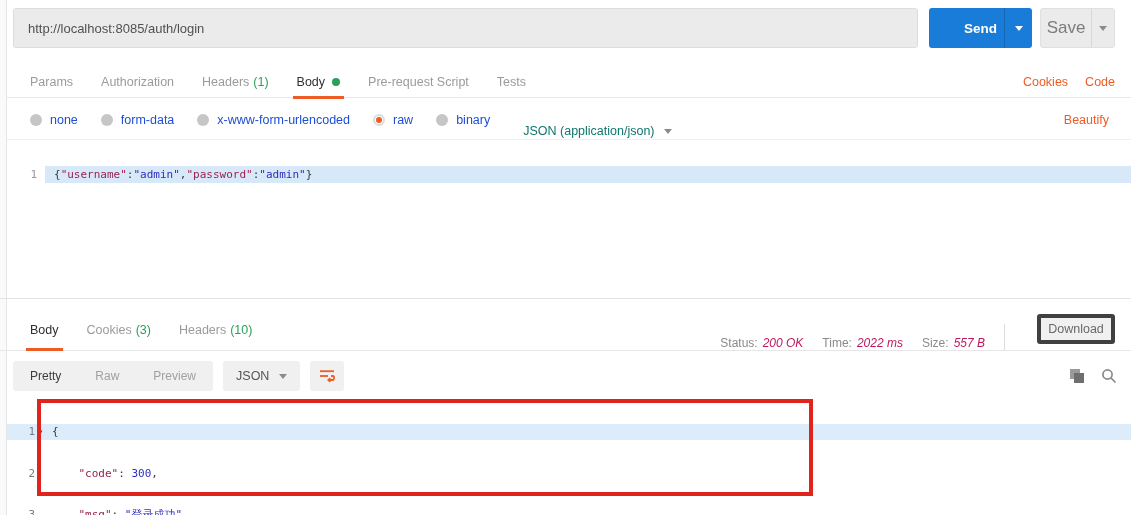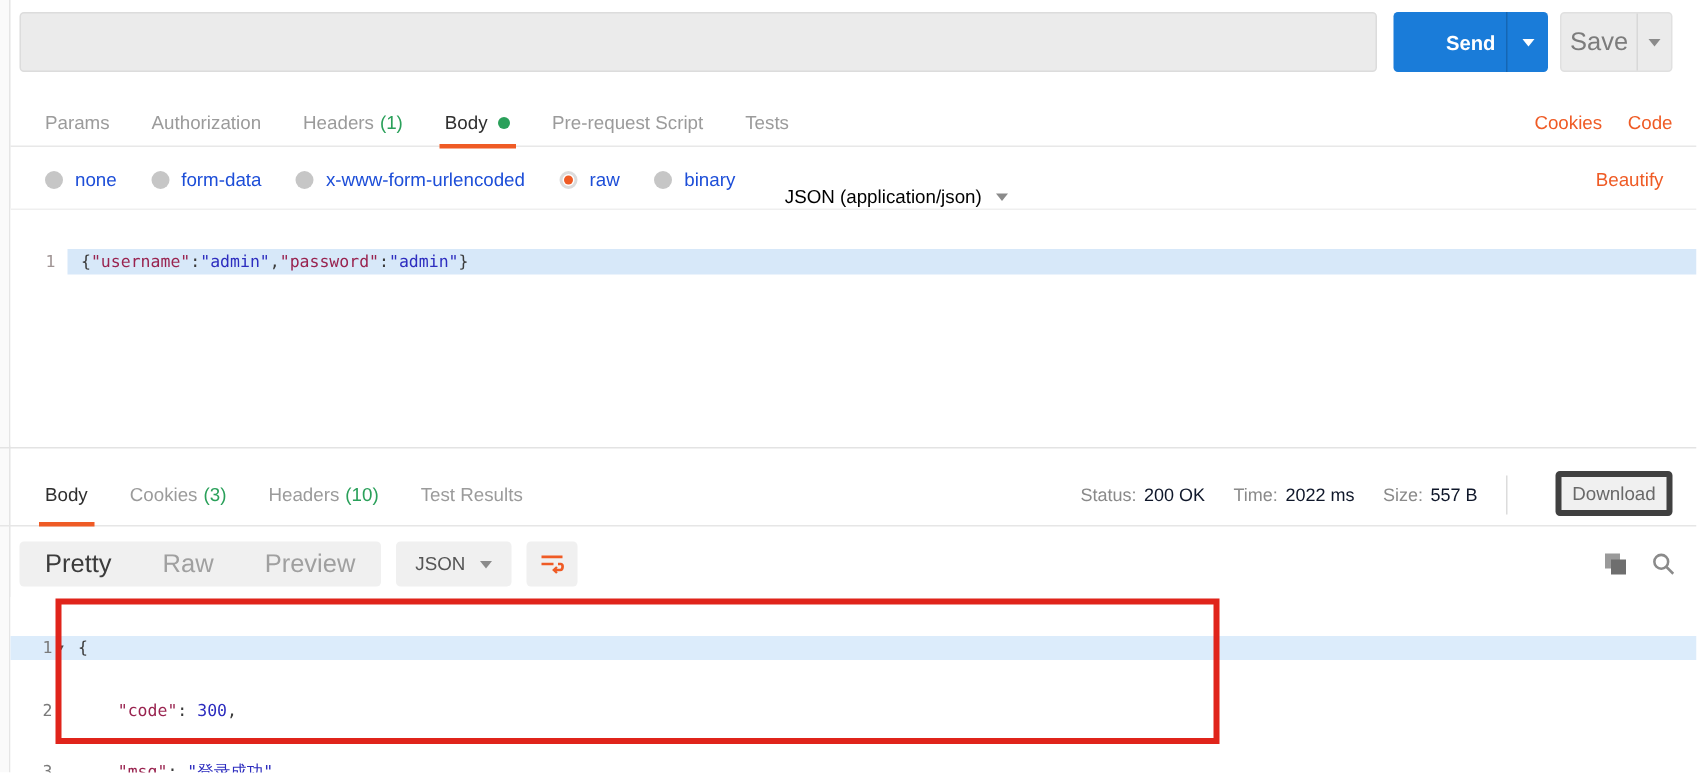--- a/index.html
+++ b/index.html
@@ -39,51 +39,51 @@
   .orange-link { font-size:12.5px; color:#ef5b25; cursor:pointer; }
 
   
   #body-type-row { left:30px; top:104px; height:32px; display:flex; align-items:center; gap:23px; }
   .radio-opt { display:flex; align-items:center; gap:8px; cursor:pointer; }
   .radio { width:12px; height:12px; border-radius:50%; background:#c6c6c6; }
   .radio.sel { background:#fff; border:2px solid #dcdcdc; position:relative; }
   .radio.sel::after { content:""; position:absolute; left:1px; top:1px; width:6px; height:6px; border-radius:50%; background:#ef5b25; }
   .radio-opt span { font-size:12.5px; color:#1d4ed8; }
   #content-type { display:flex; align-items:center; gap:9px; margin-left:10px; cursor:pointer; }
-  #content-type span { font-size:12.5px; color:#000000;margin-top:22px; }
+  #content-type span { font-size:12.5px; color:#0f766e;margin-top:22px; }
   #beautify { right:22px; top:104px; height:32px; display:flex; align-items:center; }
 
   
   .code { font-family:"DejaVu Sans Mono", monospace; font-size:11px; white-space:pre; }
   #req-editor { left:7px; top:139px; right:0; height:158px; background:#fff; border-top:1px solid #efefef; cursor:text; }
   .code-row { display:flex; height:17px; line-height:17px; }
   .gutter { width:38px; text-align:right; padding-right:8px; color:#a09595; font-family:"DejaVu Sans Mono", monospace; font-size:11px; }
   .row-hl { background:#d7e8f9; }
   .c-key { color:#99234f; }
   .c-str { color:#2d2dbf; }
   .c-num { color:#2d2dbf; }
   .c-punct { color:#3a3a3a; }
   #req-line-content { flex:1; padding-left:9px; }
 
   
   #resp-divider { left:0; top:298px; right:0; height:1px; background:#e3e3e3; }
   #resp-tabs-border { left:0; top:350px; right:0; height:1px; background:#e6e6e6; }
   #resp-tabs { left:16px; top:309px; height:41px; display:flex; }
-  #resp-status { right:126px; top:309px; height:41px; display:flex; align-items:center; gap:19px; }
+  #resp-status { right:126px; top:309px; height:41px; display:flex; align-items:flex-end; gap:19px; }
   .stat-pair { display:flex; gap:5px; font-size:12px; }
   .stat-label { color:#8a8a8a; }
-  .stat-value { color:#0f172a; }
+  .stat-value { color:#be185d;font-style:italic; }
   #status-vsep { width:1px; height:26px; background:#dcdcdc; margin-left:0; }
   #download-btn { right:16px; top:314px; width:78px; height:30px; background:#f0f0f0; border:4px solid #404040;
     border-radius:3px; display:flex; align-items:center; justify-content:center; font-size:12.5px; color:#696969; cursor:pointer; }
 
   
   #resp-toolbar { left:13px; top:360px; height:32px; display:flex; align-items:center; gap:10px; }
   #view-seg { display:flex; background:#f0f0f0; border-radius:3px; height:30px; }
-  .seg-item { padding:0 17px; display:flex; align-items:center; font-size:17px; color:#a0a0a0; cursor:pointer; }
+  .seg-item { padding:0 17px; display:flex; align-items:center; font-size:12px; color:#a0a0a0; cursor:pointer; }
   .seg-item.active { color:#3c3c3c; }
   #format-btn { display:flex; align-items:center; gap:10px; background:#f0f0f0; border-radius:3px; height:30px;
     padding:0 13px; font-size:12.5px; color:#555; cursor:pointer; }
   #wrap-btn { width:34px; height:30px; background:#f0f0f0; border-radius:3px; display:flex; align-items:center; justify-content:center; cursor:pointer; }
   #resp-icons { right:14px; top:360px; height:32px; display:flex; align-items:center; gap:16px; }
   #resp-icons svg { cursor:pointer; }
 
   
   #resp-editor { left:7px; top:398px; right:0; height:117px; background:#fff; cursor:text; }
   .r-row { display:flex; height:15.5px; line-height:15.5px; }
@@ -96,20 +96,23 @@
 </style>
 </head>
 <body>
 
 <div id="stage">
 
   <div id="left-strip" class="abs"></div>
 
   <div id="url-row" class="abs">
     <div id="method-url">
+      <div id="url-input">
+        <span>http://localhost:8085/auth/login</span>
+      </div>
     </div>
     <div id="send-btn">
       <div id="send-main">Send</div>
       <div id="send-caret">
         <span class="caret-down"></span>
       </div>
     </div>
     <div id="save-btn">
       <div id="save-main">Save</div>
       <div id="save-caret">
@@ -192,23 +195,20 @@
         <span>Body</span>
       </div>
     <div class="tab">
       <span>Cookies</span>
       <span class="count">(3)</span>
     </div>
     <div class="tab">
       <span>Headers</span>
       <span class="count">(10)</span>
     </div>
-    <div class="tab">
-        <span>Test Results</span>
-      </div>
   </div>
 
   <div id="resp-status" class="abs">
     <div class="stat-pair">
       <span class="stat-label">Status:</span>
       <span class="stat-value">200 OK</span>
     </div>
     <div class="stat-pair">
       <span class="stat-label">Time:</span>
       <span class="stat-value">2022 ms</span>

